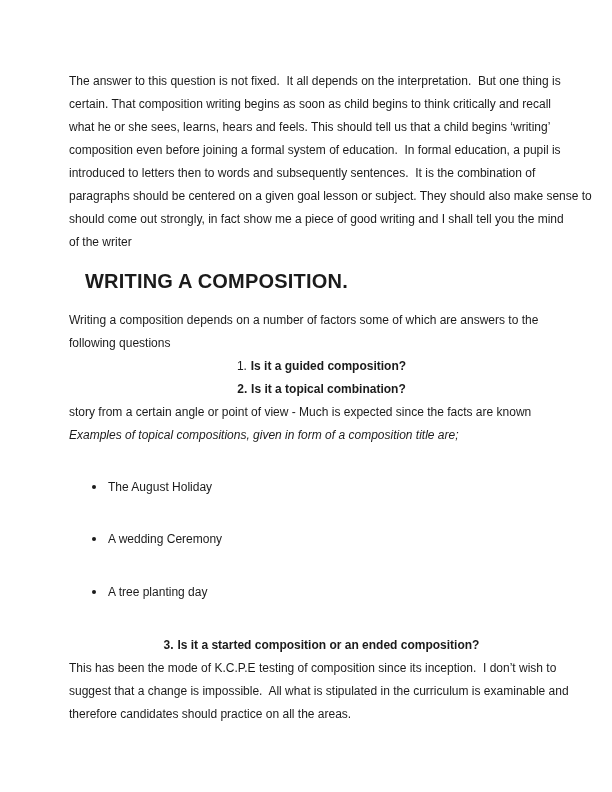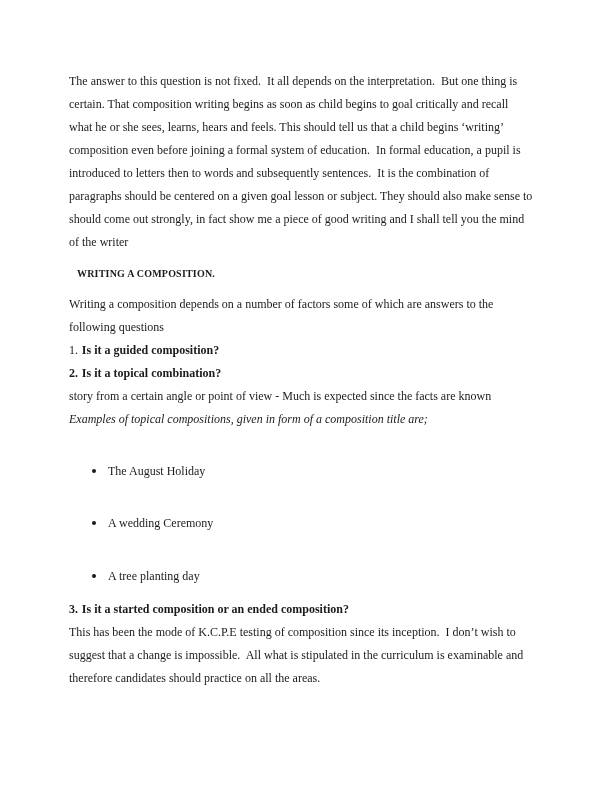--- a/index.html
+++ b/index.html
@@ -6,48 +6,49 @@
     margin: 0;
     padding: 0;
     background: #ffffff;
   }
   .page {
     position: relative;
     width: 612px;
     height: 792px;
     background: #ffffff;
     overflow: hidden;
-    font-family: Liberation Serif, serif;
+    font-family: Liberation Sans, sans-serif;
     color: #1b1b1b;
   }
   .content {
     position: absolute;
     left: 69px;
     top: 70px;
     width: 505px;
     font-size: 12px;
     line-height: 23px;
   }
   .para { margin: 0; }
   .line {
     display: block;
     white-space: pre;
   }
   .doc-heading {
-    margin: 8px;
-    font-size: 10px;
+    margin: 16px;
+    font-size: 20px;
     font-weight: bold;
     line-height: 23px;
     white-space: pre;
     letter-spacing: 0.2px;
   }
   .q-heading {
     margin: 0;
     line-height: 23px;
     white-space: pre;
+    text-align: center;
   }
   .q-num { font-weight: normal; margin-right: 0.32em; }
   .q-num.bold { font-weight: bold; }
   .q-title { font-weight: bold; }
   .italic-line { font-style: italic; }
   ul.bullet-list {
     list-style: none;
     margin: 10px 0 0 0;
     padding: 0;
   }
@@ -60,31 +61,31 @@
   }
   .bullet-dot {
     position: absolute;
     left: 23px;
     top: 9px;
     width: 4px;
     height: 4px;
     border-radius: 50%;
     background: #1b1b1b;
   }
-  .q3-block { margin-top: 10px; }
+  .q3-block { margin-top: 30px; }
 </style>
 </head>
 <body>
 
 <div class="page">
   <div class="content">
 
     <p class="para">
       <span class="line">The answer to this question is not fixed.  It all depends on the interpretation.  But one thing is</span>
-      <span class="line">certain. That composition writing begins as soon as child begins to goal critically and recall</span>
+      <span class="line">certain. That composition writing begins as soon as child begins to think critically and recall</span>
       <span class="line">what he or she sees, learns, hears and feels. This should tell us that a child begins ‘writing’</span>
       <span class="line">composition even before joining a formal system of education.  In formal education, a pupil is</span>
       <span class="line">introduced to letters then to words and subsequently sentences.  It is the combination of</span>
       <span class="line">paragraphs should be centered on a given goal lesson or subject. They should also make sense to</span>
       <span class="line">should come out strongly, in fact show me a piece of good writing and I shall tell you the mind</span>
       <span class="line">of the writer</span>
     </p>
 
     <h1 class="doc-heading">WRITING A COMPOSITION.</h1>
 

